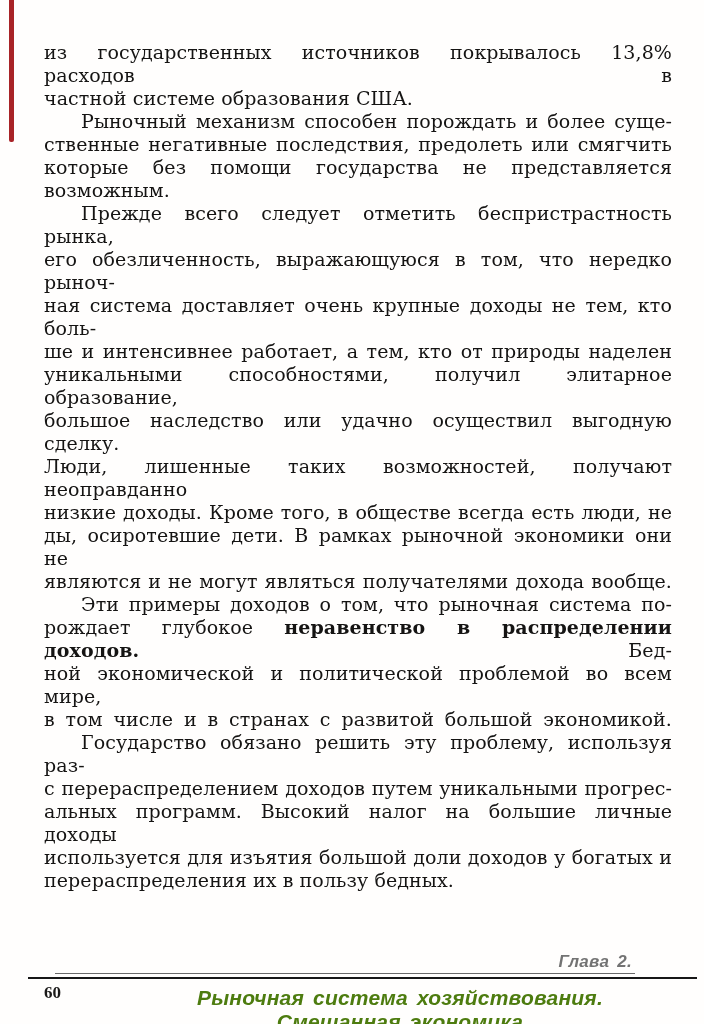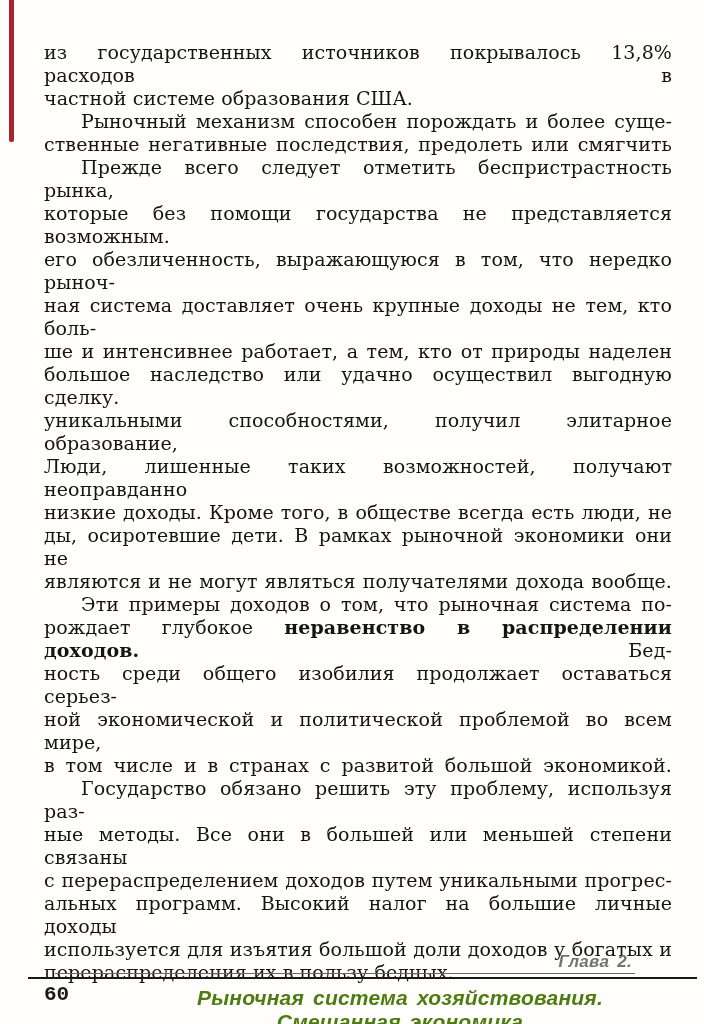--- a/index.html
+++ b/index.html
@@ -60,23 +60,23 @@
   }
   #footer-rule {
     position: absolute;
     top: 977px; left: 28px;
     width: 669px; height: 2px;
     background: #171717;
   }
   #page-number {
     position: absolute;
     top: 983px; left: 44px;
-    font-family: Liberation Mono, monospace;
+    font-family: Liberation Serif, serif;
     font-weight: 700;
-    font-size: 21px;
+    font-size: 17px;
     color: #1b1a19;
   }
   #running-title {
     position: absolute;
     top: 986px; left: 160px; right: 64px;
     text-align: center;
     font-family: "Liberation Sans", sans-serif;
     font-style: italic;
     font-weight: 700;
     font-size: 21px;
@@ -89,38 +89,36 @@
 <body>
 
 <div id="book-page">
   <div id="edge-mark"></div>
 
   <div id="page-text">
       <div class="line jst"><span>из государственных источников покрывалось 13,8% расходов в</span></div>
       <div class="line"><span>частной системе образования США.</span></div>
       <div class="line ind jst"><span>Рыночный механизм способен порождать и более суще-</span></div>
       <div class="line jst"><span>ственные негативные последствия, предолеть или смягчить</span></div>
+      <div class="line jst"><span>которые без помощи государства не представляется возможным.</span></div>
       <div class="line ind jst"><span>Прежде всего следует отметить беспристрастность рынка,</span></div>
-      <div class="line jst"><span>которые без помощи государства не представляется возможным.</span></div>
       <div class="line jst"><span>его обезличенность, выражающуюся в том, что нередко рыноч-</span></div>
       <div class="line jst"><span>ная система доставляет очень крупные доходы не тем, кто боль-</span></div>
       <div class="line jst"><span>ше и интенсивнее работает, а тем, кто от природы наделен</span></div>
+      <div class="line jst"><span>уникальными способностями, получил элитарное образование,</span></div>
       <div class="line jst"><span>большое наследство или удачно осуществил выгодную сделку.</span></div>
-      <div class="line jst"><span>уникальными способностями, получил элитарное образование,</span></div>
       <div class="line jst"><span>Люди, лишенные таких возможностей, получают неоправданно</span></div>
       <div class="line jst"><span>низкие доходы. Кроме того, в обществе всегда есть люди, не</span></div>
       <div class="line jst"><span>ды, осиротевшие дети. В рамках рыночной экономики они не</span></div>
       <div class="line jst"><span>являются и не могут являться получателями дохода вообще.</span></div>
       <div class="line ind jst"><span>Эти примеры доходов о том, что рыночная система по-</span></div>
       <div class="line jst"><span>рождает глубокое </span><span class="bold">неравенство в распределении доходов.</span><span> Бед-</span></div>
-      <div class="line jst"><span>ность среди общего изобилия продолжает оставаться серьез-</span></div>
       <div class="line jst"><span>ной экономической и политической проблемой во всем мире,</span></div>
       <div class="line jst"><span>в том числе и в странах с развитой большой экономикой.</span></div>
       <div class="line ind jst"><span>Государство обязано решить эту проблему, используя раз-</span></div>
-      <div class="line jst"><span>ные методы. Все они в большей или меньшей степени связаны</span></div>
       <div class="line jst"><span>с перераспределением доходов путем уникальными прогрес-</span></div>
       <div class="line jst"><span>альных программ. Высокий налог на большие личные доходы</span></div>
       <div class="line jst"><span>используется для изъятия большой доли доходов у богатых и</span></div>
       <div class="line"><span>перераспределения их в пользу бедных.</span></div>
     </div>
 
   <div id="chapter-label">Глава 2.</div>
 
   <div id="footer-rule-ghost"></div>
   <div id="footer-rule"></div>

